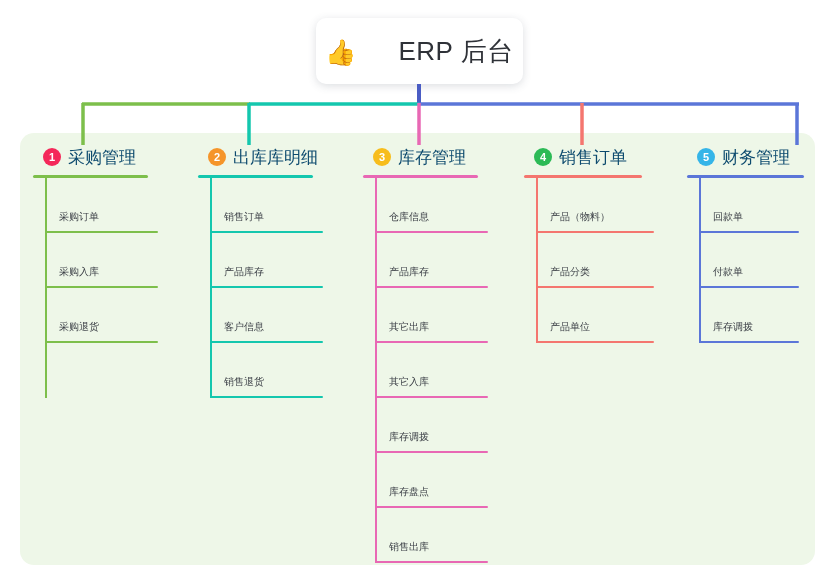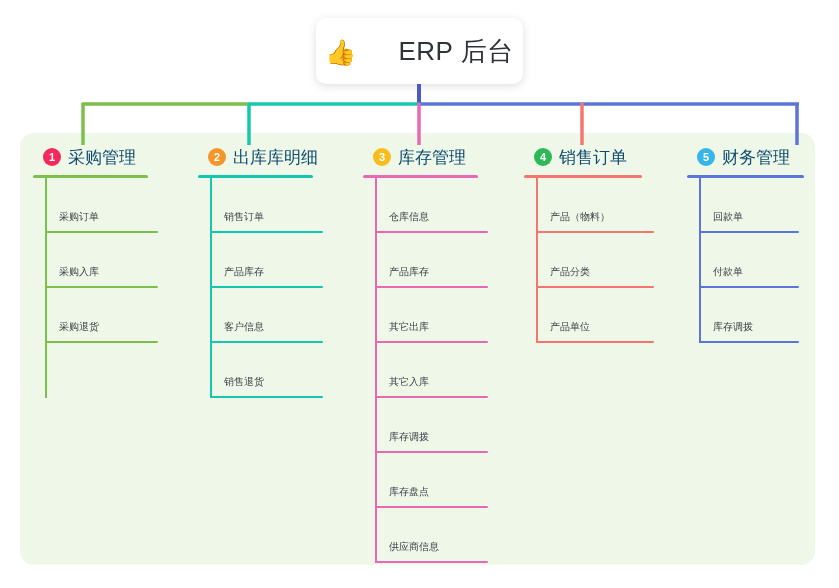--- a/index.html
+++ b/index.html
@@ -233,21 +233,21 @@
         </div>
         <div class="leaf">
           <span class="leaf-label">库存调拨</span>
           <div class="leaf-rule" style="background: rgb(232, 104, 180); width: 113px;"></div>
         </div>
         <div class="leaf">
           <span class="leaf-label">库存盘点</span>
           <div class="leaf-rule" style="background: rgb(232, 104, 180); width: 113px;"></div>
         </div>
         <div class="leaf">
-          <span class="leaf-label">供应商信息</span>
+          <span class="leaf-label">销售出库</span>
           <div class="leaf-rule" style="background: rgb(232, 104, 180); width: 113px;"></div>
         </div>
       </div>
     </div>
     <div class="column" style="left: 524px;">
       <div class="col-header">
         <span class="badge" style="background: rgb(44, 186, 86);">4</span>
         <span class="col-title">销售订单</span>
       </div>
       <div class="col-rule" style="background: rgb(244, 118, 111); width: 118px;"></div>

